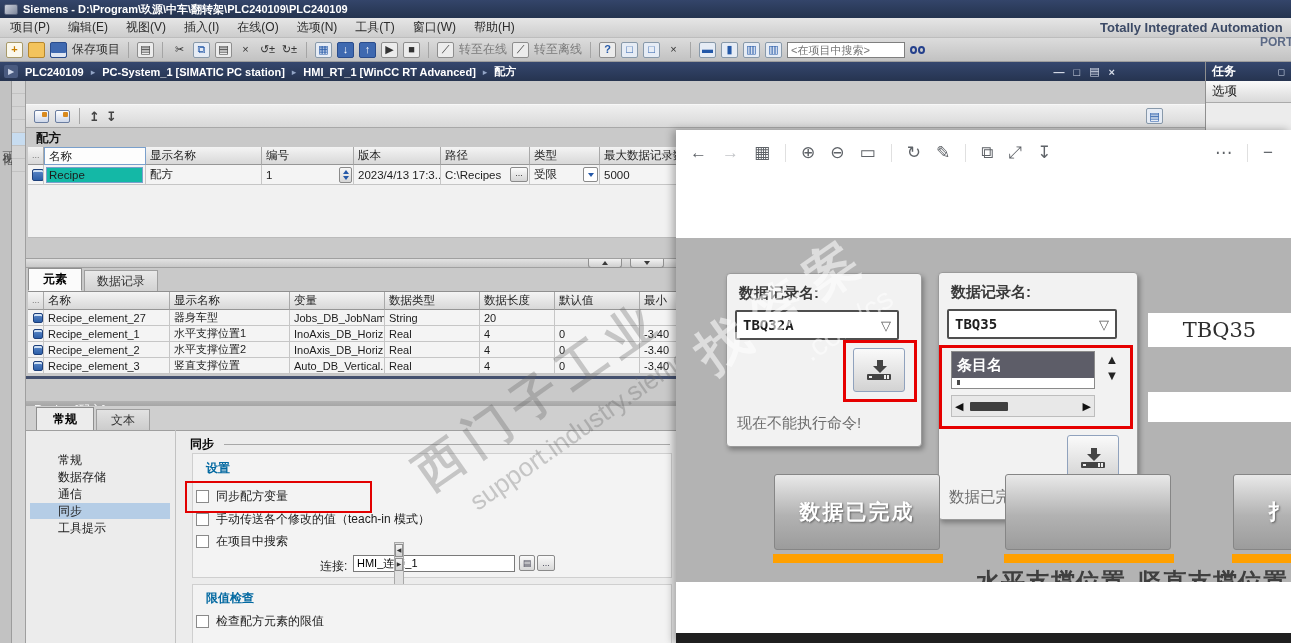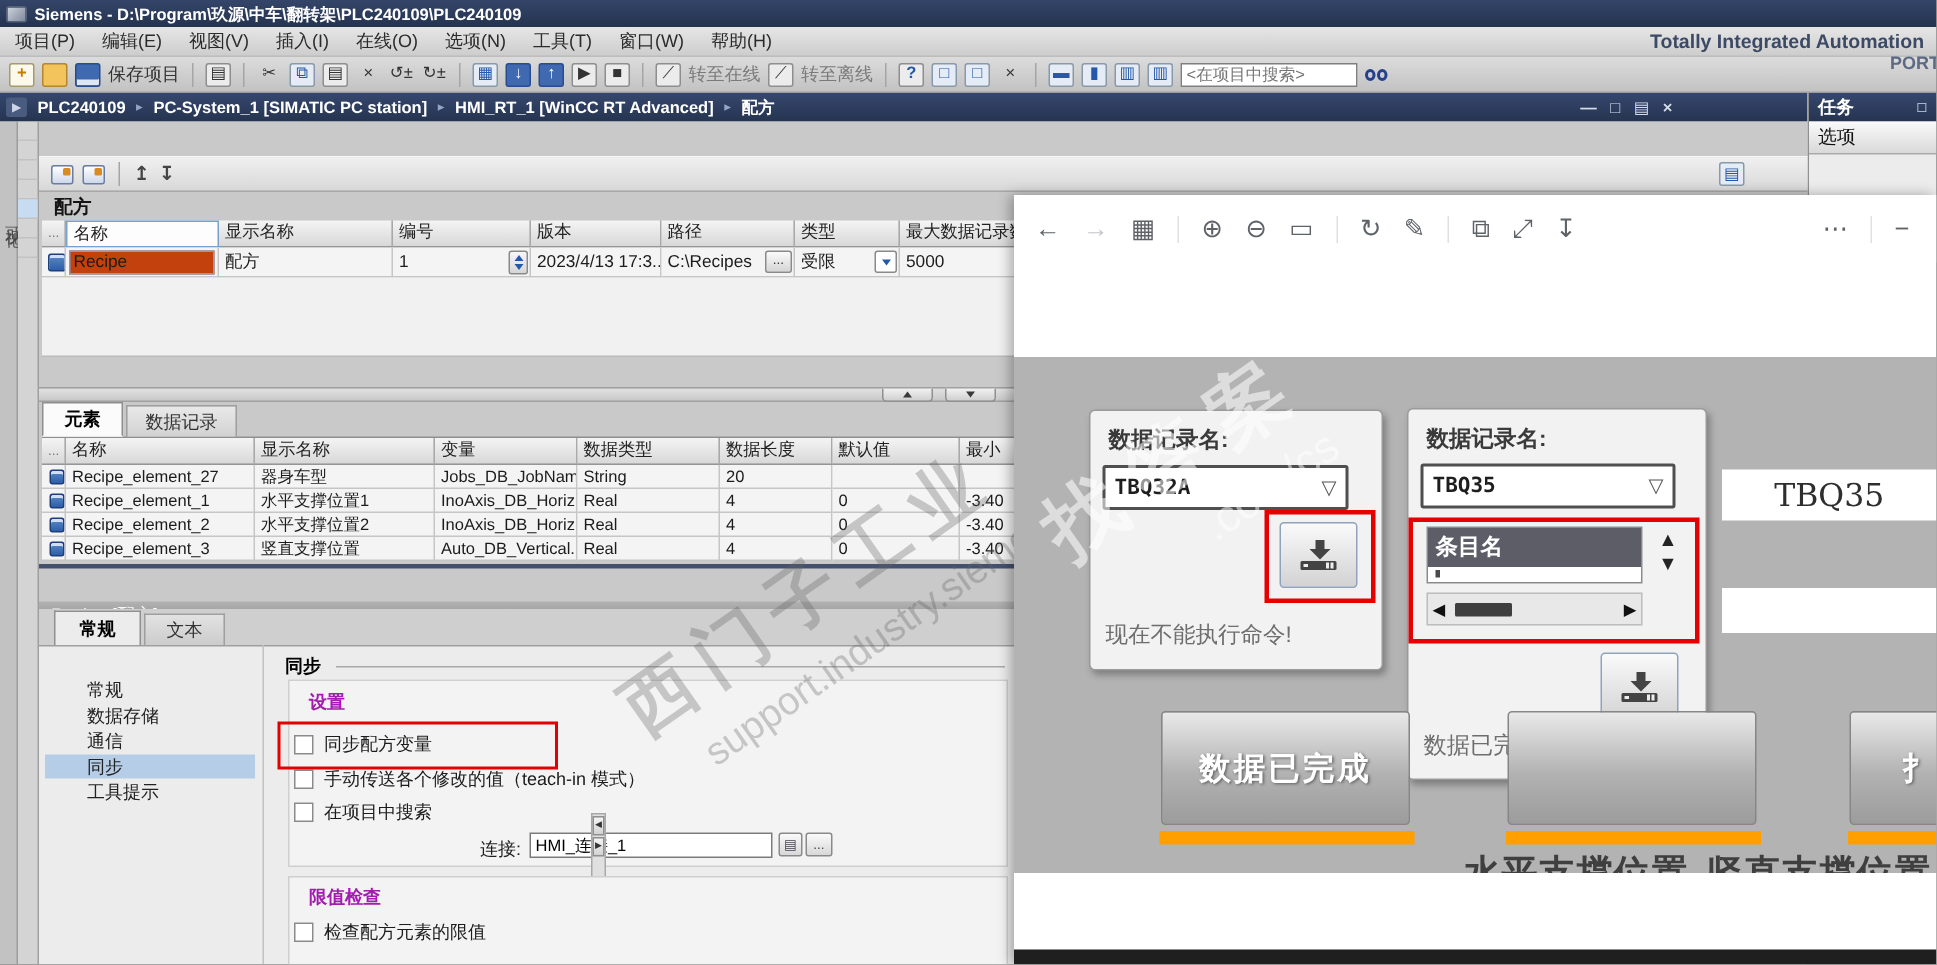--- a/index.html
+++ b/index.html
@@ -58,21 +58,21 @@
   .sec-title{left:36px;top:130px;font-size:12.5px;font-weight:bold;color:#141414;}
   
   .tbl{display:flex;flex-direction:column;}
   .trow{display:flex;}
   .th{background:linear-gradient(#f4f4f4,#d8d8d8);border-right:1px solid #a9a9a9;border-bottom:1px solid #969696;
     font-size:11.5px;color:#222;padding-left:4px;height:18px;line-height:17px;overflow:hidden;white-space:nowrap;}
   .td{font-size:11.5px;color:#1c1c1c;padding-left:4px;border-right:1px solid #c6c6c6;border-bottom:1px solid #c6c6c6;
     background:#f4f4f4;overflow:hidden;white-space:nowrap;display:flex;align-items:center;}
   .bookic{width:12px;height:12px;background:linear-gradient(#5b88c8,#2d5fa8);border:1px solid #1d3f7a;border-radius:2px;
     box-shadow:inset 0 2px 0 #cfe0f4;flex:none;}
-  .namecell-inner{background:#c2410c;border:1px solid #7aa0cc;height:16px;line-height:15px;flex:1;margin:1px 2px 1px 2px;padding-left:2px;}
+  .namecell-inner{background:#14b8a6;border:1px solid #7aa0cc;height:16px;line-height:15px;flex:1;margin:1px 2px 1px 2px;padding-left:2px;}
   .spinbtn{width:13px;height:16px;background:linear-gradient(#f7f7f7,#d6d6d6);border:1px solid #8a8a8a;border-radius:2px;
     display:flex;flex-direction:column;align-items:center;justify-content:center;gap:2px;margin-left:auto;margin-right:1px;flex:none;}
   .tri-up{width:0;height:0;border-left:3px solid transparent;border-right:3px solid transparent;border-bottom:4px solid #2458a8;}
   .tri-dn{width:0;height:0;border-left:3px solid transparent;border-right:3px solid transparent;border-top:4px solid #2458a8;}
   .ellbtn{width:18px;height:15px;background:linear-gradient(#fbfbfb,#d5d5d5);border:1px solid #8a8a8a;border-radius:2px;
     font-size:9px;line-height:11px;text-align:center;margin-left:auto;margin-right:1px;flex:none;color:#333;}
   .ddbtn{width:15px;height:15px;background:#fff;border:1px solid #8a8a8a;border-radius:2px;display:flex;align-items:center;justify-content:center;margin-left:auto;margin-right:1px;flex:none;}
   .splitter{left:26px;top:258px;width:650px;height:10px;background:linear-gradient(#e2e2e2,#c8c8c8);border-top:1px solid #a0a0a0;border-bottom:1px solid #a0a0a0;}
   .splitbtn{position:absolute;top:0;width:34px;height:9px;background:linear-gradient(#f2f2f2,#cfcfcf);border:1px solid #909090;border-top:none;
     border-radius:0 0 3px 3px;display:flex;align-items:center;justify-content:center;}
@@ -88,21 +88,21 @@
   .propshdr{left:26px;top:388px;width:1179px;height:18px;background:linear-gradient(#b2b2b2,#878787);color:#f7f7f7;
     font-size:12px;line-height:18px;padding-left:8px;margin-top:13px;}
   .propstabs{left:26px;top:406px;width:1179px;height:24px;background:#cfcfcf;display:flex;align-items:flex-end;padding-left:10px;gap:2px;}
   .ptab-active{height:23px;padding:0 16px;background:#ececec;border:1px solid #8f8f8f;border-bottom:none;font-size:12px;font-weight:bold;display:flex;align-items:center;}
   .ptab-idle{height:21px;padding:0 14px;background:linear-gradient(#e2e2e2,#cccccc);border:1px solid #9f9f9f;border-bottom:none;font-size:12px;display:flex;align-items:center;color:#333;}
   .propsbody{left:26px;top:430px;width:1179px;height:213px;background:#ececec;border-top:1px solid #9f9f9f;}
   .navitem{position:absolute;left:30px;width:140px;height:16px;font-size:12px;color:#222;padding-left:28px;line-height:16px;}
   .navitem.sel{background:#b5cde6;}
   .navdiv{left:175px;top:430px;width:1px;height:213px;background:#c2c2c2;}
   .groupbox{background:#f3f3f3;border:1px solid #cfcfcf;}
-  .grouptitle{font-size:12px;font-weight:bold;color:#a21caf;}
+  .grouptitle{font-size:12px;font-weight:bold;color:#0369a1;}
   .cb{width:13px;height:13px;background:#fff;border:1px solid #8a8a8a;flex:none;display:inline-block;}
   .cbrow{position:absolute;display:flex;align-items:center;gap:7px;font-size:12px;color:#1c1c1c;}
   .conninput{width:162px;height:17px;font-size:11px;border:1px solid #7a7a7a;background:#fff;padding:0 3px;}
   .sqbtn{width:16px;height:16px;background:linear-gradient(#fafafa,#d8d8d8);border:1px solid #8a8a8a;border-radius:2px;
     font-size:9px;display:flex;align-items:center;justify-content:center;color:#445;}
   .redbox{border:2px solid #e20000;position:absolute;pointer-events:none;}
   .vmini{left:394px;top:542px;width:10px;height:66px;background:#e0e0e0;border:1px solid #a8a8a8;}
   .vmini b{display:block;width:8px;height:13px;margin:1px auto;background:linear-gradient(#f5f5f5,#d2d2d2);border:1px solid #909090;font-size:6px;color:#333;text-align:center;line-height:11px;font-weight:normal;}
   
   .overlay{left:676px;top:130px;width:615px;height:513px;background:#fff;box-shadow:-3px 0 8px rgba(0,0,0,.3);z-index:40;}

